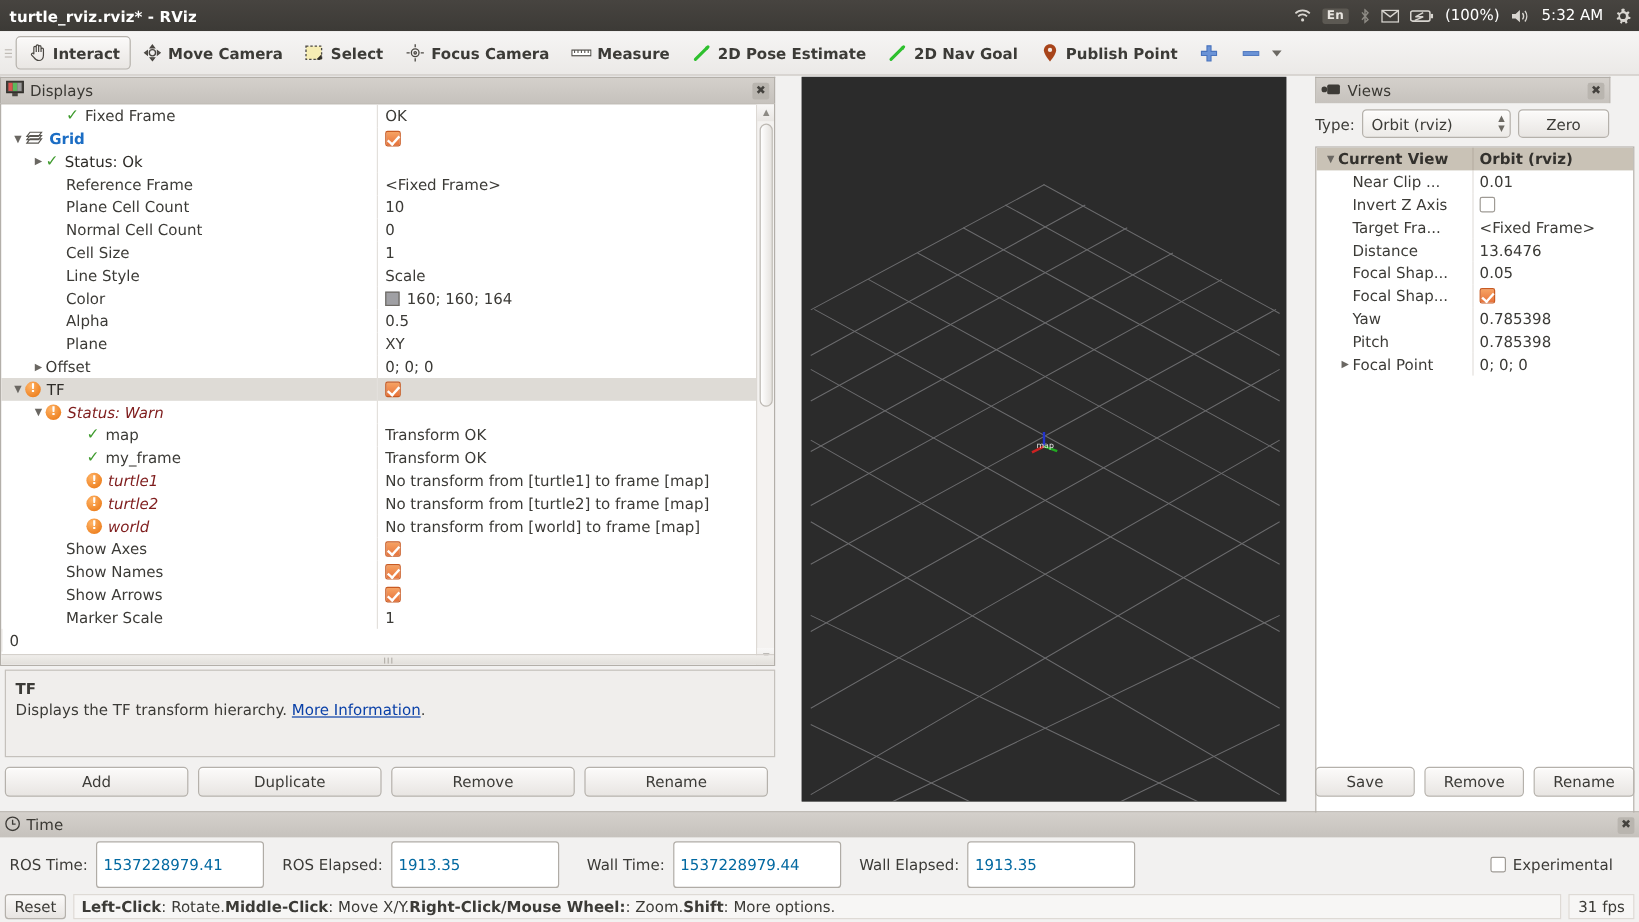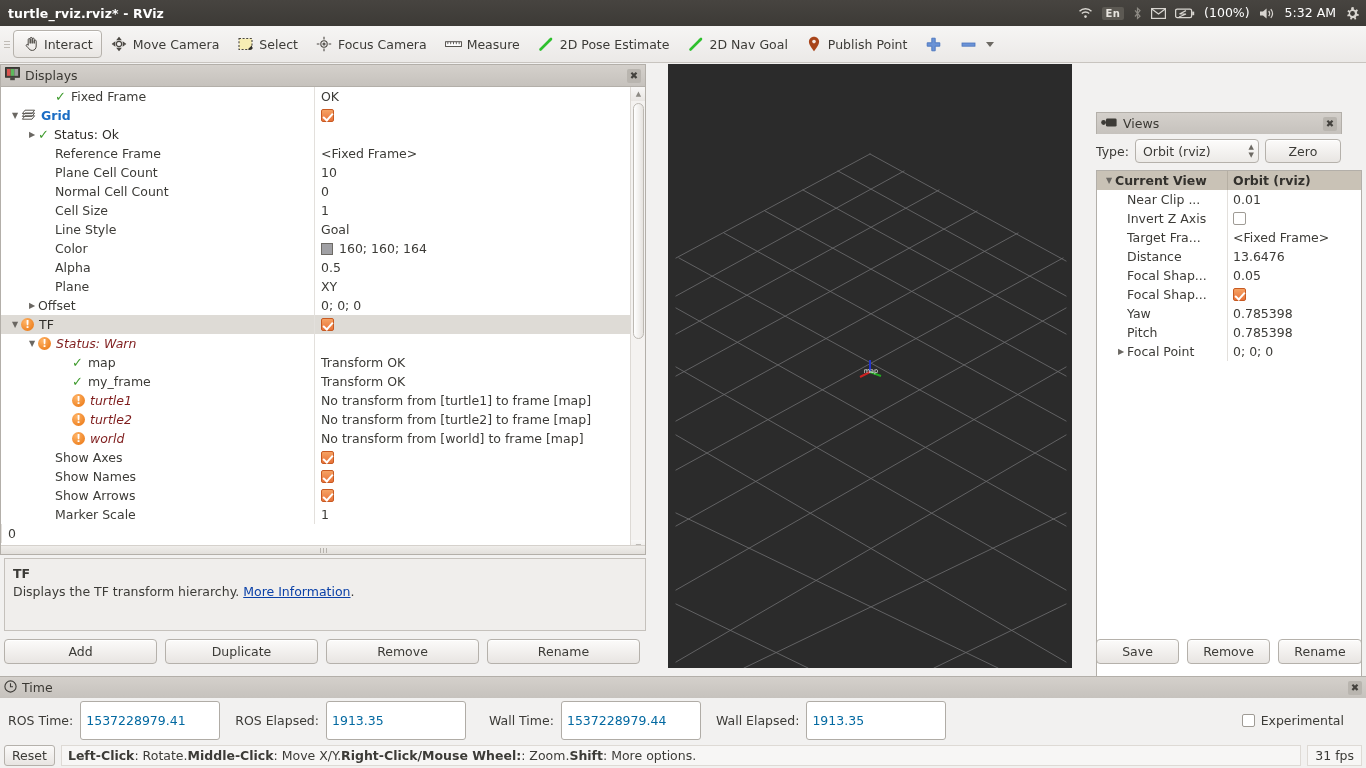--- a/index.html
+++ b/index.html
@@ -29,21 +29,21 @@
     border-radius: 2px; font-weight: bold; letter-spacing: .3px;
   }
   .tray .clock { color: #ffffff; font-size: 12.5px; }
   .tray .dim { color: #8d8a84; }
 
   
   .toolbar {
     position: absolute; left: 0; top: 26px; width: 1366px; height: 37px;
     background: linear-gradient(to bottom, #f6f5f4, #ebe9e7);
     border-bottom: 1px solid #c8c4bf;
-    display: flex; align-items: center; padding-left: 3px;
+    display: flex; align-items: center; padding-left: 3px; font-weight: bold;
   }
   .grip { width: 8px; height: 22px; display: flex; flex-direction: column;
           justify-content: center; gap: 2px; align-items: center; margin-right: 2px; }
   .grip i { display: block; width: 6px; height: 1px; background: #c0bcb6; }
   .tbtn {
     display: flex; align-items: center; gap: 5px; height: 28px;
     padding: 0 8px; border: 1px solid transparent; border-radius: 4px;
     white-space: nowrap; font-size: 12.5px; color: #3c3b37; cursor: default;
   }
   .tbtn.active {
@@ -160,21 +160,21 @@
   .viewport {
     position: absolute; left: 668px; top: 64px; width: 404px; height: 604px;
     background: #2b2b2b; overflow: hidden;
   }
   .vp-arrow {
     position: absolute; width: 10px; height: 26px; display: flex; align-items: center;
     justify-content: center; color: #5c5954; font-size: 9px;
   }
 
   
-  .views { position: absolute; left: 1096px; top: 64px; width: 246px; height: 604px; margin-top: 48px; }
+  .views { position: absolute; left: 1096px; top: 64px; width: 246px; height: 604px; }
   .views-type {
     position: absolute; left: 0; top: 26px; width: 266px; height: 26px;
     display: flex; align-items: center; gap: 6px;
   }
   .combo {
     height: 24px; width: 124px; background: linear-gradient(to bottom,#fdfcfb,#eceae7);
     border: 1px solid #b5b1ab; border-radius: 4px; display: flex; align-items: center;
     padding: 0 4px 0 7px; font-size: 12.5px; box-shadow: inset 0 1px 0 #fff;
   }
   .spin { margin-left: auto; display: flex; flex-direction: column; gap: 2px; color: #6c6963; font-size: 7px; line-height: 6px; }
@@ -489,21 +489,21 @@
               <span>1</span>
             </div>
           </div>
           <div class="trow">
             <div class="tname">
               <span class="ind" style="width: 42px;"></span>
               <span class="arw"></span>
               <span class="">Line Style</span>
             </div>
             <div class="tval">
-              <span>Goal</span>
+              <span>Scale</span>
             </div>
           </div>
           <div class="trow">
             <div class="tname">
               <span class="ind" style="width: 42px;"></span>
               <span class="arw"></span>
               <span class="">Color</span>
             </div>
             <div class="tval">
               <span class="swatch" style="background: rgb(160, 160, 164);"></span>

